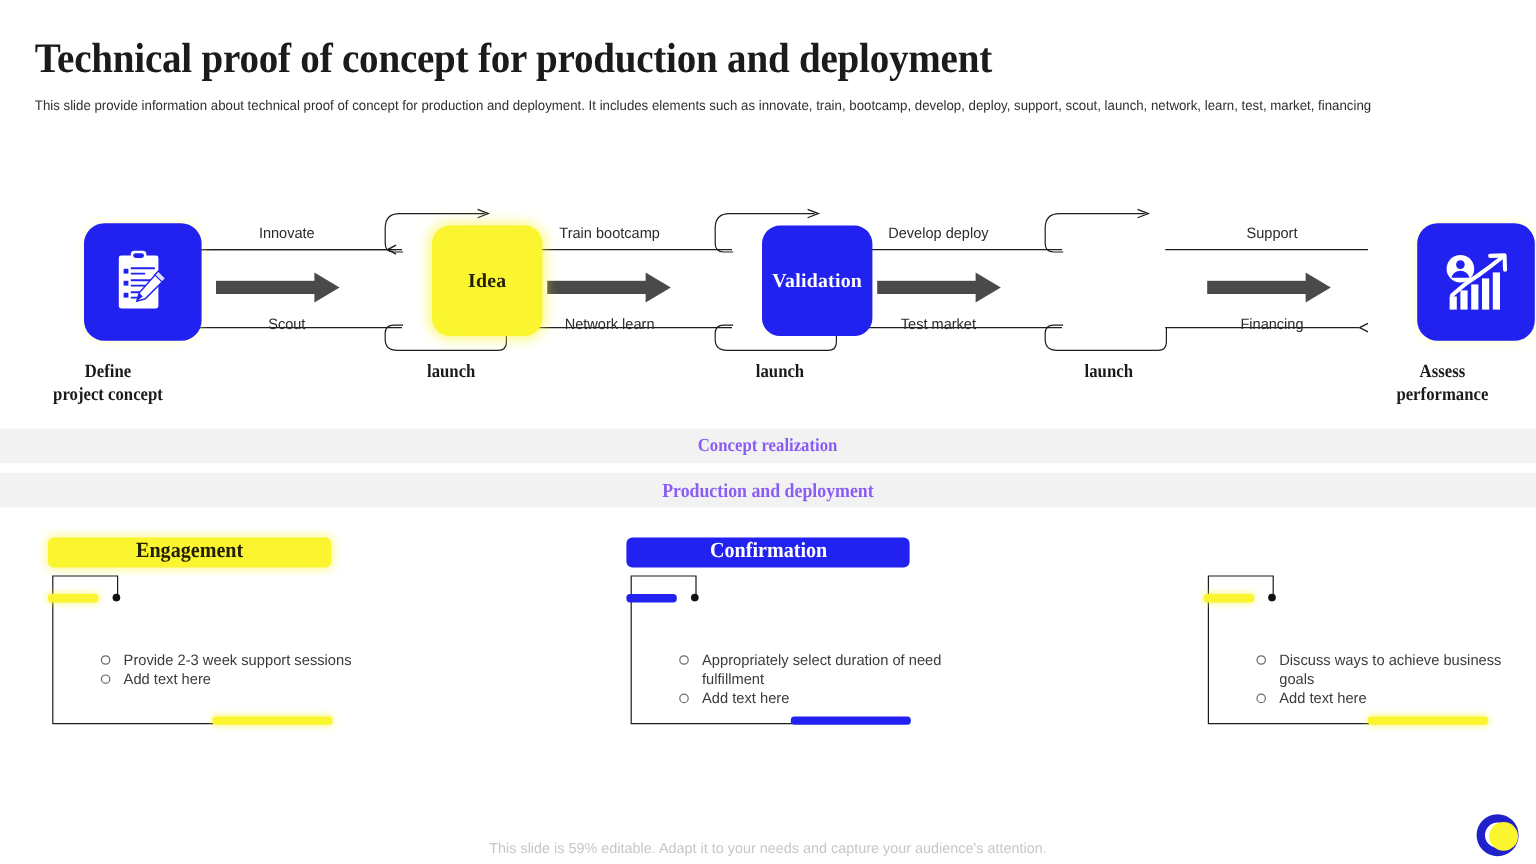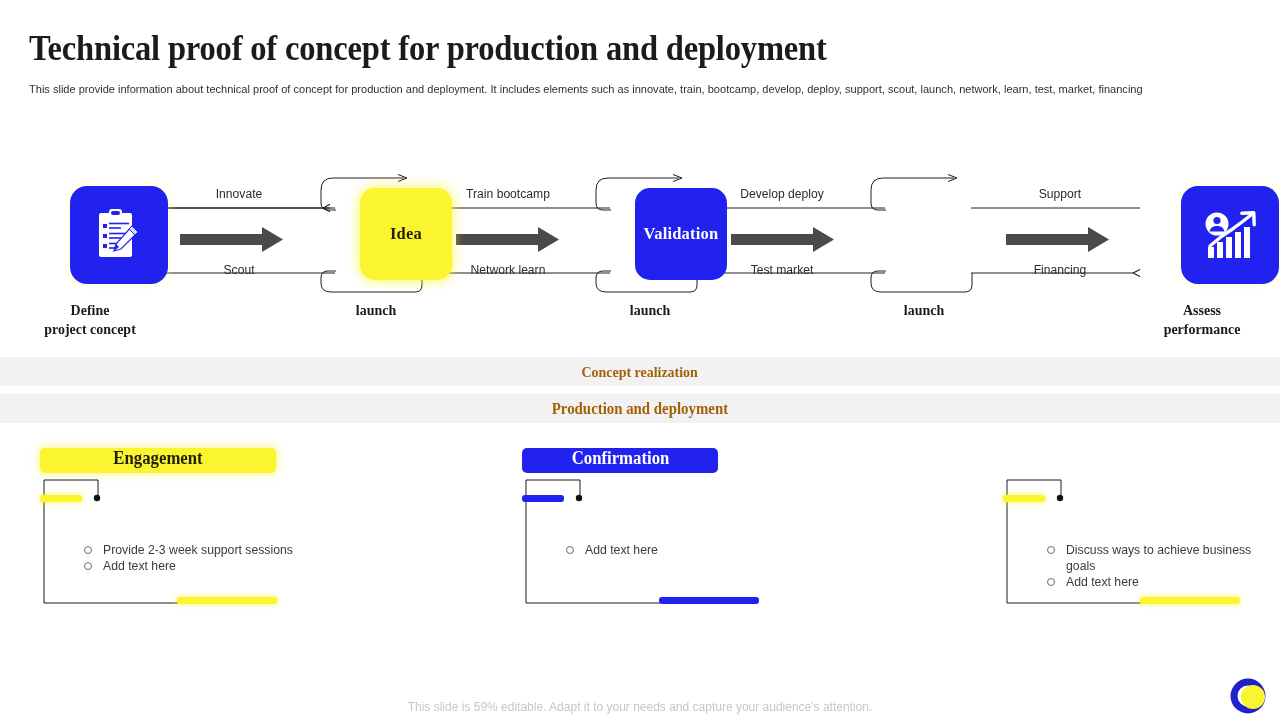--- a/index.html
+++ b/index.html
@@ -85,21 +85,21 @@
     transform:scaleX(0.97);
   }
 
   
   .banner{
     position:absolute;left:0;width:1280px;
     background:#f2f2f2;
     display:flex;align-items:center;justify-content:center;
     font-family:"Liberation Serif", serif;
     font-weight:700;
-    color:#a16207;
+    color:#8b5cf6;
   }
   #banner-concept{top:357px;height:29px;font-size:15.5px;}
   #banner-production{top:394px;height:29px;font-size:16.5px;}
   .banner-text{transform:scaleX(0.9);}
 
   
   .card{position:absolute;top:440px;width:280px;height:175px;}
   .card-head{
     position:absolute;left:0;top:8px;width:236px;height:25px;
     border-radius:5px;
@@ -319,31 +319,35 @@
         <span class="btxt">Provide  2-3 week  support sessions</span>
       </li>
     <li>
         <span class="ring"></span>
         <span class="btxt">Add text here</span>
       </li>
   </ul>
 </div>
 
 <div class="card" style="left:522px;">
-  <div class="card-head blue" style="width:196px;">
+  <div class="card-head blue" style="width:236px;">
     <span class="t">Confirmation</span>
   </div>
   <svg class="card-frame" width="280" height="175">
     <path d="M4,45 L4,163 L138,163" stroke="#1b1b1b" stroke-width="1" fill="none"></path>
     <path d="M4,45 L4,40 L58,40 L58,58" stroke="#1b1b1b" stroke-width="1" fill="none"></path>
     <circle cx="57" cy="58" r="3.2" fill="#111"></circle>
   </svg>
   <div class="card-stub" style="left:0px;top:55px;width:42px;background:#2121f0;"></div>
   <div class="card-bar" style="left:137px;top:157px;width:100px;background:#2121f0;"></div>
   <ul class="bullets" style="left:28px;top:86px;width:230px;">
+    <li>
+        <span class="ring"></span>
+        <span class="btxt">Appropriately  select duration  of need fulfillment</span>
+      </li>
     <li>
         <span class="ring"></span>
         <span class="btxt">Add text here</span>
       </li>
   </ul>
 </div>
 
 <div class="card" style="left:1003px;">
   <svg class="card-frame" width="280" height="175">
     <path d="M4,45 L4,163 L138,163" stroke="#1b1b1b" stroke-width="1" fill="none"></path>

